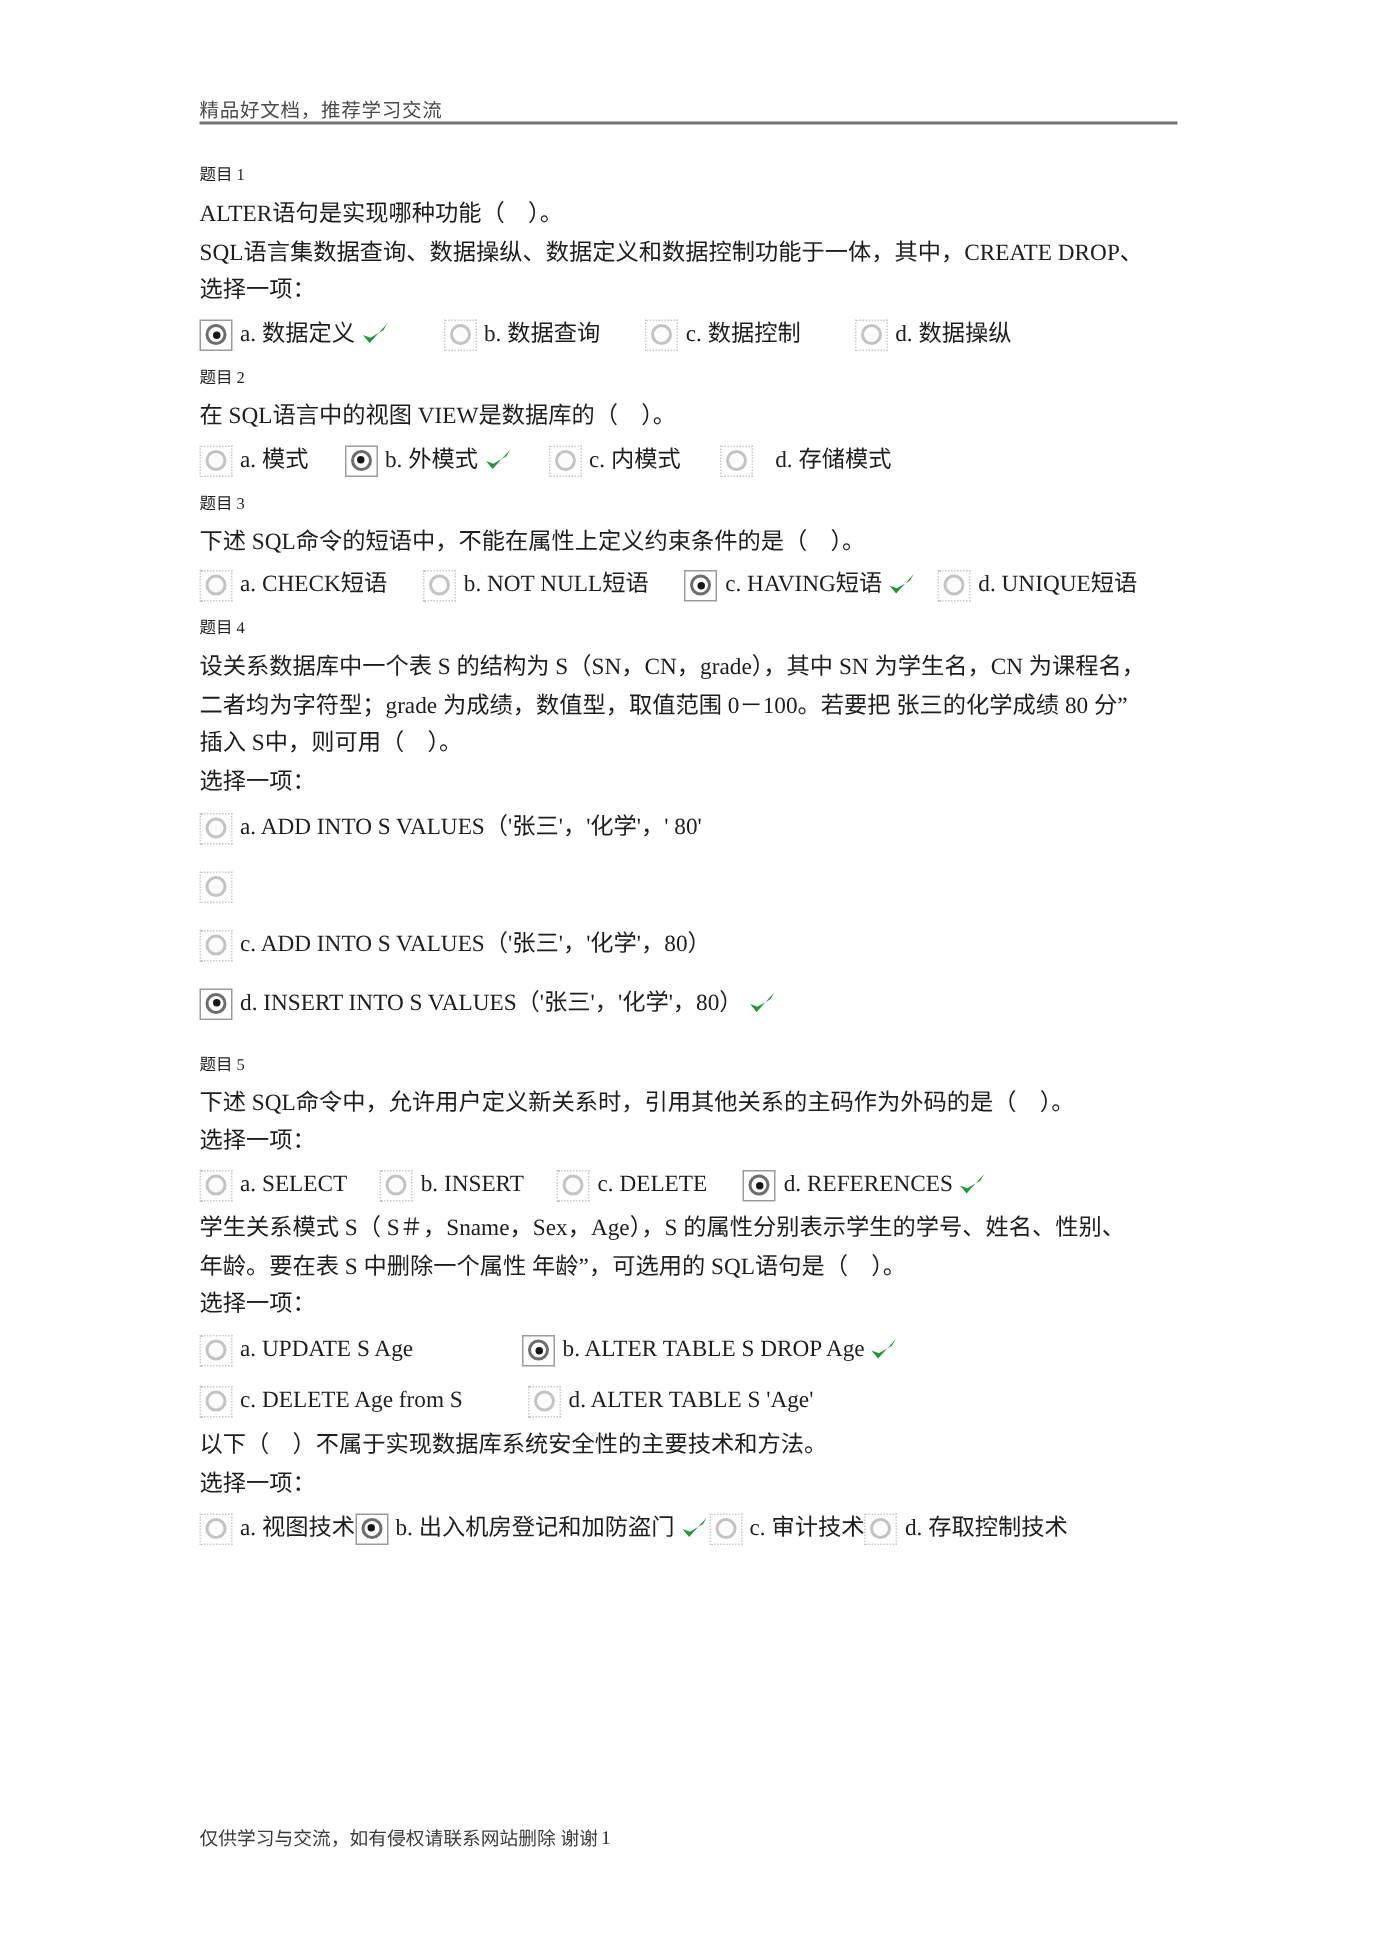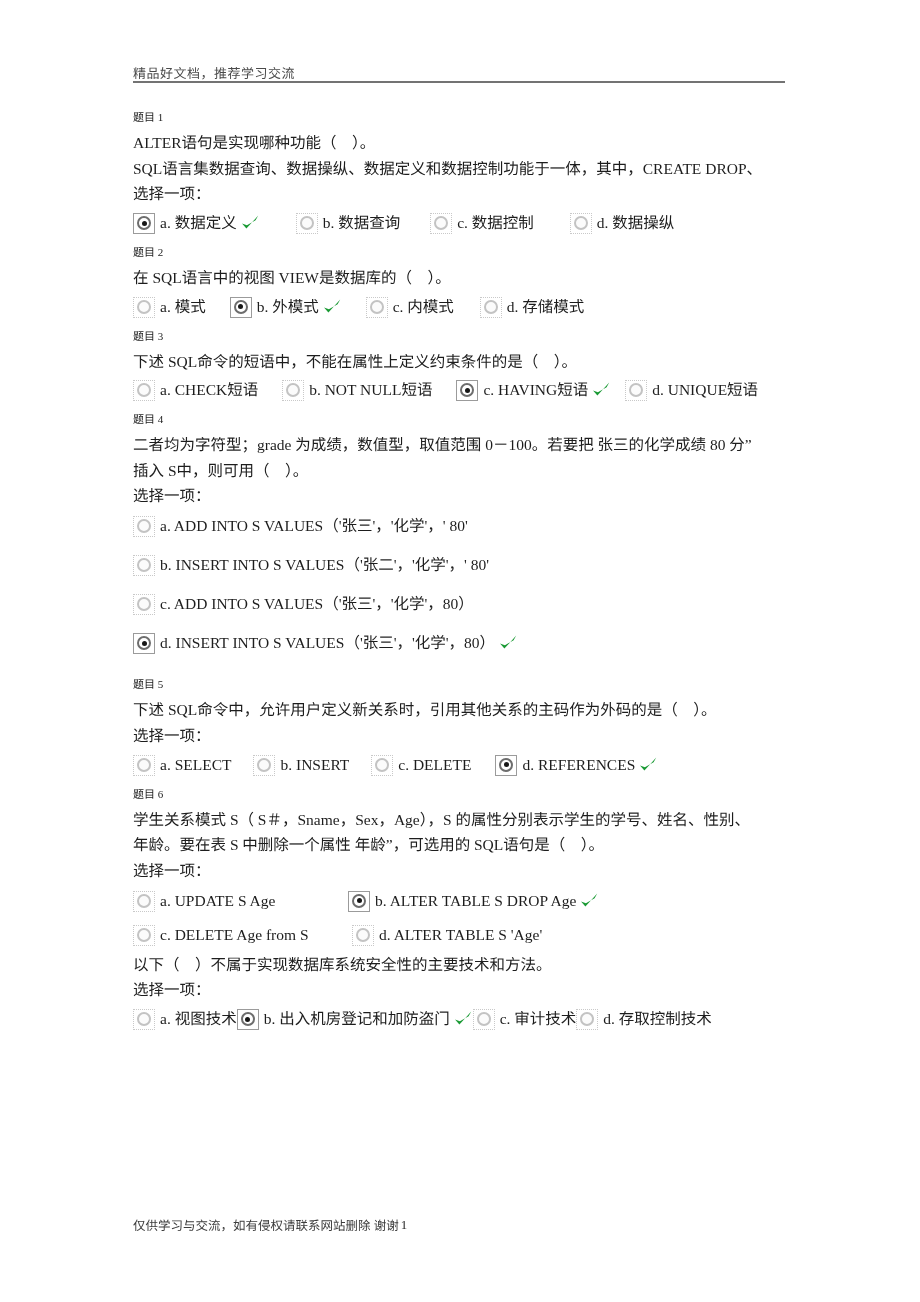--- a/index.html
+++ b/index.html
@@ -233,21 +233,21 @@
                 <path d="M2.0 10.4 L6.4 15.6 L18.2 2.6 L15.6 7.2 L6.9 12.2 Z" fill="#1a9a34"></path>
               </svg>
             </span>
           </div>
           <div class="opt" style="margin-left: 24px;">
             <span class="radio">
               <span class="dial"></span>
             </span>
             <span class="opt-label">c. 内模式</span>
           </div>
-          <div class="opt" style="margin-left: 26px;">
+          <div class="opt" style="margin-left: 26px; gap: 10px;">
             <span class="radio">
               <span class="dial"></span>
             </span>
             <span class="opt-label">d. 存储模式</span>
           </div>
         </div>
       </div>
       <div class="q-block">
         <div class="q-title">题目 3</div>
         <div class="q-text">
@@ -281,36 +281,36 @@
             <span class="radio">
               <span class="dial"></span>
             </span>
             <span class="opt-label">d. UNIQUE短语</span>
           </div>
         </div>
       </div>
       <div class="q-block">
         <div class="q-title">题目 4</div>
         <div class="q-text">
+          <span class="ln">设关系数据库中一个表 S 的结构为 S（SN，CN，grade），其中 SN 为学生名，CN 为课程名，</span>
           <span class="ln">二者均为字符型；grade 为成绩，数值型，取值范围 0－100。若要把 张三的化学成绩 80 分”</span>
           <span class="ln">插入 S中，则可用（　）。</span>
         </div>
         <div class="q-prompt">选择一项：</div>
         <div class="opts-col">
           <div class="opt">
             <span class="radio">
               <span class="dial"></span>
             </span>
             <span class="opt-label">a. ADD INTO S VALUES（'张三'，'化学'，' 80'</span>
           </div>
           <div class="opt">
             <span class="radio">
               <span class="dial"></span>
             </span>
-            <span class="opt-label">b. INSERT INTO S VALUES（'张二'，'化学'，' 80'</span>
           </div>
           <div class="opt">
             <span class="radio">
               <span class="dial"></span>
             </span>
             <span class="opt-label">c. ADD INTO S VALUES（'张三'，'化学'，80）</span>
           </div>
           <div class="opt">
             <span class="radio on">
               <span class="dial"></span>
@@ -356,21 +356,20 @@
             <span class="opt-label">d. REFERENCES</span>
             <span class="tick">
               <svg width="20" height="20" viewBox="0 0 20 20" aria-hidden="true">
                 <path d="M2.0 10.4 L6.4 15.6 L18.2 2.6 L15.6 7.2 L6.9 12.2 Z" fill="#1a9a34"></path>
               </svg>
             </span>
           </div>
         </div>
       </div>
       <div class="q-block">
-        <div class="q-title">题目 6</div>
         <div class="q-text">
           <span class="ln">学生关系模式 S（ S＃，Sname，Sex，Age），S 的属性分别表示学生的学号、姓名、性别、</span>
           <span class="ln">年龄。要在表 S 中删除一个属性 年龄”，可选用的 SQL语句是（　）。</span>
         </div>
         <div class="q-prompt">选择一项：</div>
         <div class="opts-row" style="margin-top: 6px; margin-bottom: 0px;">
           <div class="opt" style="margin-left: 0px; width: 175px;">
             <span class="radio">
               <span class="dial"></span>
             </span>

